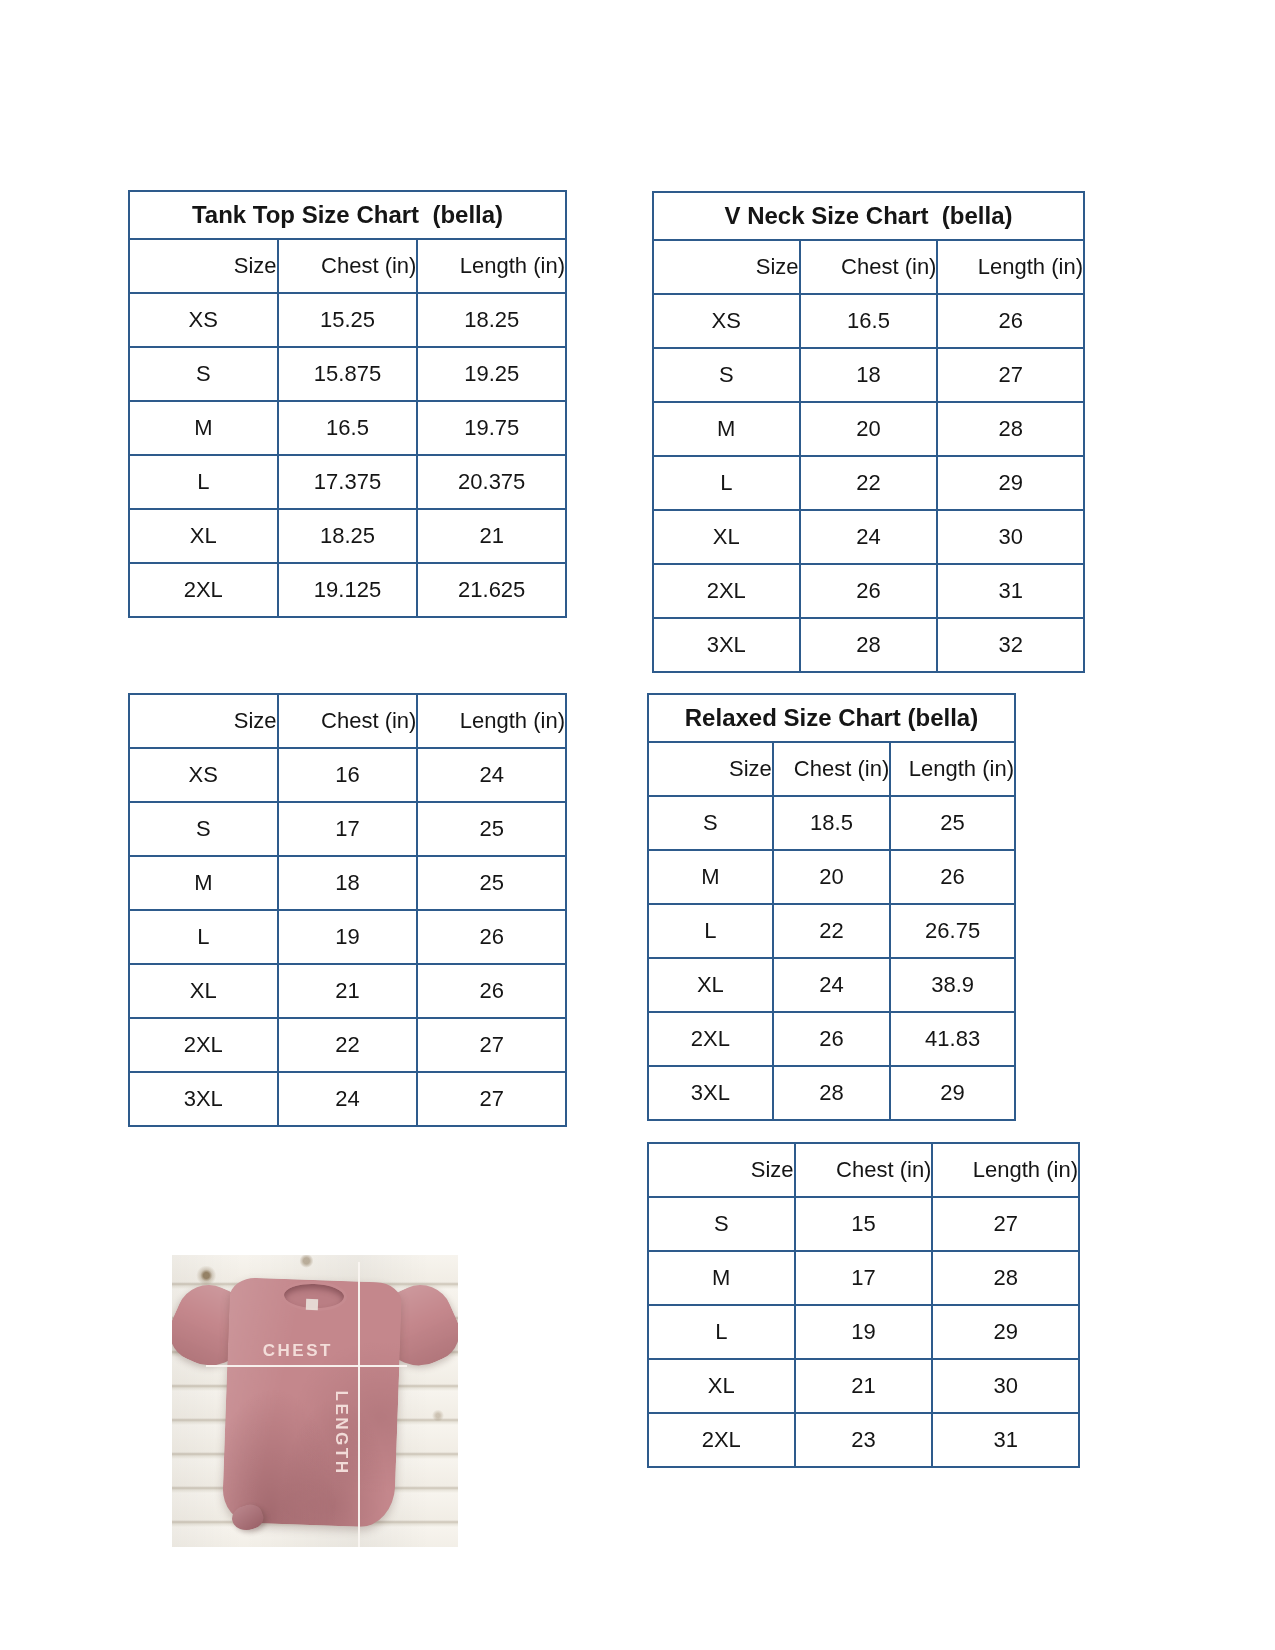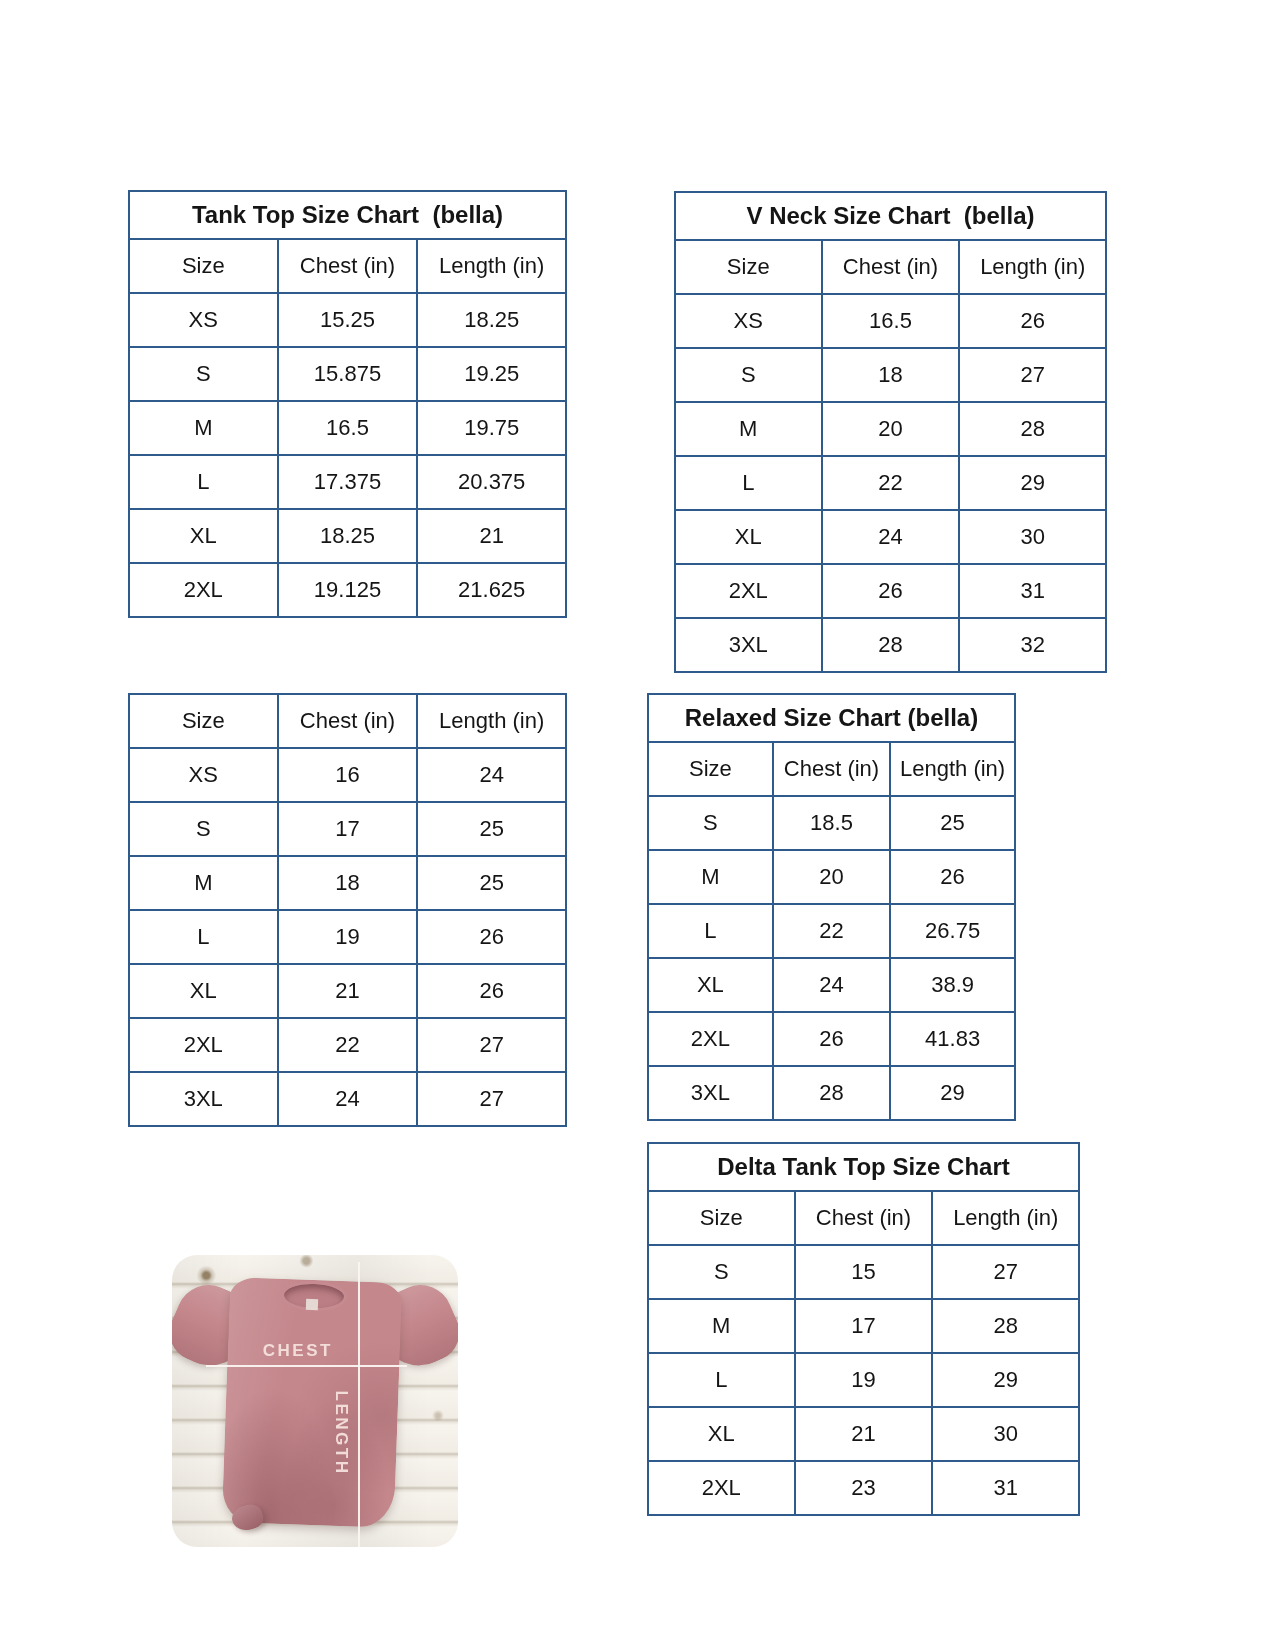--- a/index.html
+++ b/index.html
@@ -22,34 +22,33 @@
   }
   table.size-table th,table.size-table td{
     border:2px solid var(--border);
     text-align:center;vertical-align:middle;
     font-weight:normal;font-size:22px;color:var(--ink);
     padding:0;
   }
   table.size-table tr.title-row th{
     height:46px;font-size:24px;font-weight:bold;white-space:pre-wrap;
   }
-  table.size-table tr.hdr-row th{height:52px;}
+  table.size-table tr.hdr-row th{height:52px;text-align:right;}
   table.size-table tbody td{height:52px;}
 
   .pos-tank  {left:128px;top:190px;width:439px;}
-  .pos-vneck {left:674px;top:191px;width:433px;}
+  .pos-vneck {left:652px;top:191px;width:433px;}
   .pos-rocker{left:128px;top:693px;width:439px;}
   .pos-relax {left:647px;top:693px;width:369px;}
   .pos-delta {left:647px;top:1142px;width:433px;}
 
   
   .photo{
     position:absolute;left:172px;top:1255px;width:286px;height:292px;
     overflow:hidden;
-    border-radius:25px;
   }
   .wood{
     position:absolute;inset:0;
     background:
       radial-gradient(circle at 12% 7%, rgba(118,94,60,0.75) 0 3px, rgba(118,94,60,0.25) 6px, transparent 10px),
       radial-gradient(circle at 47% 2%, rgba(118,94,60,0.45) 0 3px, transparent 7px),
       radial-gradient(circle at 93% 55%, rgba(118,94,60,0.30) 0 2px, transparent 6px),
       linear-gradient(90deg, rgba(0,0,0,0.035), transparent 25%, rgba(0,0,0,0.045) 65%, transparent 90%),
       repeating-linear-gradient(to bottom,
         #f7f4ee 0px, #f1ede5 27px, #ccc4b6 29px, #e8e4da 31px, #f7f4ee 34px);
@@ -313,23 +312,20 @@
       </tbody>
   </table>
 
   <table class="size-table pos-delta">
     <colgroup>
         <col style="width:34%">
         <col style="width:32%">
         <col style="width:34%">
       </colgroup>
     <thead>
-      <tr class="title-row">
-        <th colspan="3">Delta Tank Top Size Chart</th>
-      </tr>
       <tr class="hdr-row">
         <th>Size</th>
         <th>Chest (in)</th>
         <th>Length (in)</th>
       </tr>
     </thead>
     <tbody>
         <tr>
           <td>S</td>
           <td>15</td>

